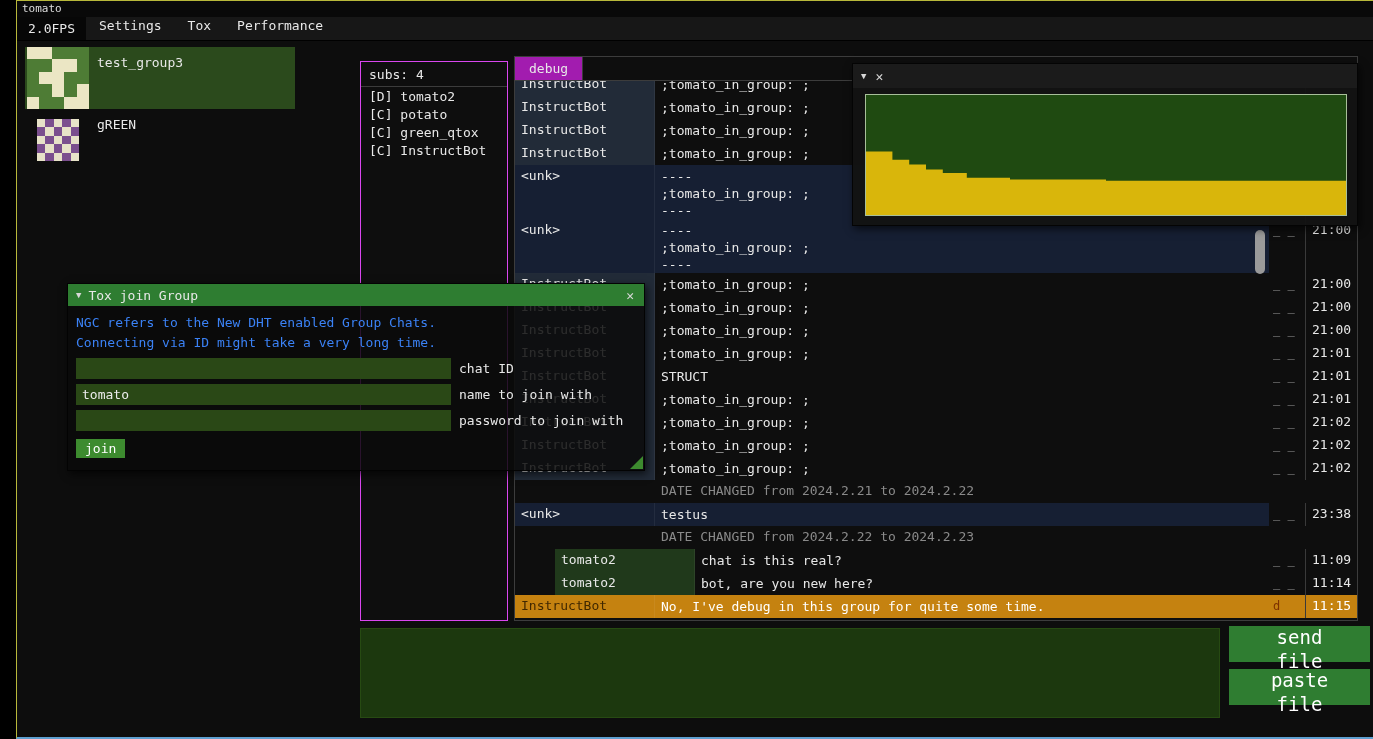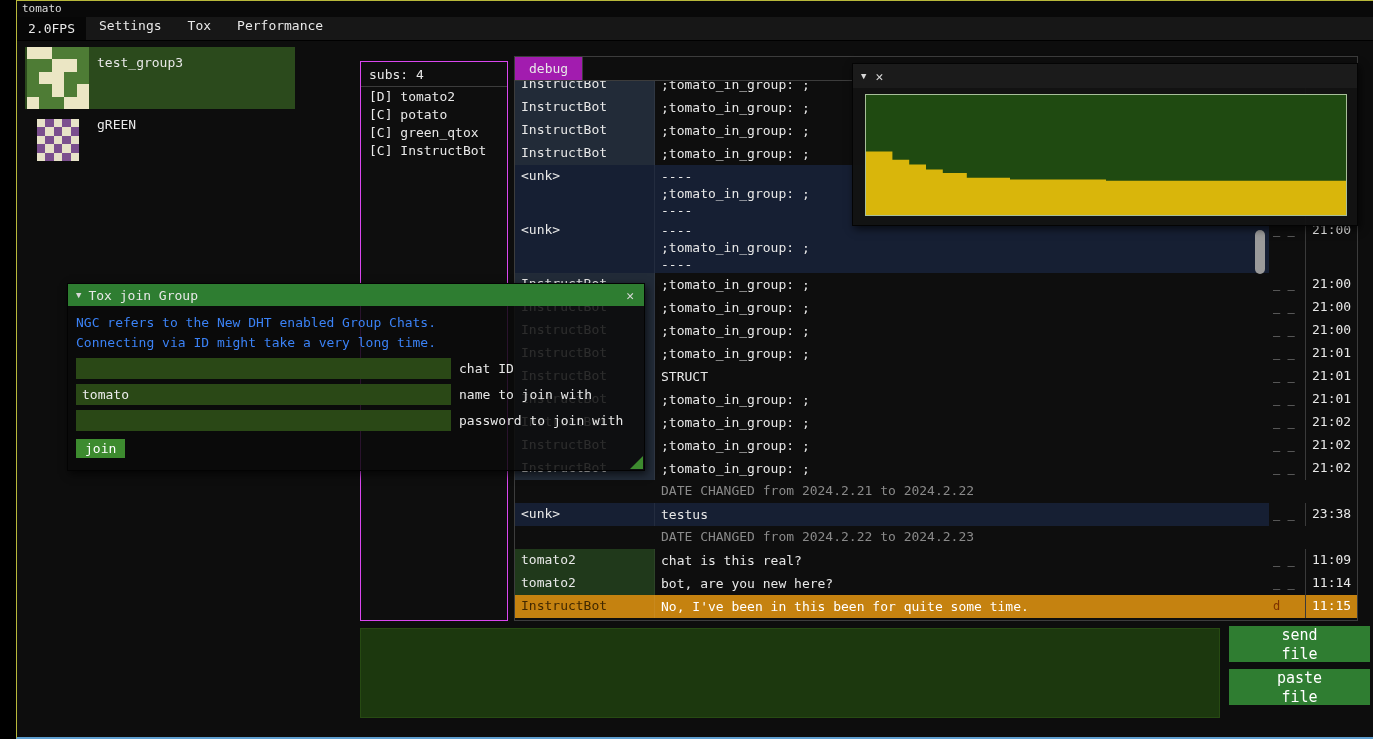--- a/index.html
+++ b/index.html
@@ -44,36 +44,36 @@
   .tab { padding:4px 14px 3px; background:#a21caf; border-right:1px solid #3c3c3c; cursor:pointer; }
   .chat-rows { position:relative; z-index:1; margin-top:-8px; }
   .crow { display:flex; align-items:stretch; min-height:23px; }
   .cname { width:140px; padding:3px 6px 0; border-right:1px solid rgba(255,255,255,0.06);
            white-space:nowrap; overflow:hidden; }
   .cmsg  { flex:1; padding:3px 6px 0; white-space:nowrap; overflow:hidden; line-height:17px; }
   .cflags{ width:36px; padding:4px 0 0 4px; color:#9a9a9a; font-size:12px; white-space:nowrap; }
   .ctime { width:52px; padding:3px 0 0 6px; border-left:1px solid #3a3a3a; white-space:nowrap; }
   .crow.bot  .cname { background:#222b38; }
   .crow.unk  .cname, .crow.unk .cmsg { background:#161f33; }
-  .crow.self .cname { background:#20391b; }
+  .crow.self .cname { background:#20391b;margin-left:40px; }
   .crow.highlight .cname { background:#c58210; color:#402800; }
   .crow.highlight .cmsg  { background:#c58210; color:#ffffff; }
   .crow.highlight .cflags{ background:#c58210; color:#7d3100; }
   .crow.highlight .ctime { background:#c58210; color:#ffffff; }
   .crow.date { display:block; height:22px; line-height:22px; padding-left:146px;
                color:#8a8a8a; white-space:nowrap; }
   .chat-scroll { position:absolute; left:740px; top:173px; width:10px; height:44px;
                  background:#9a9a9a; border-radius:5px; z-index:3; cursor:grab; }
 
   
   .composer-input { position:absolute; left:343px; top:627px; width:860px; height:90px;
                     background:#1c380e; border:1px solid #274a12; color:#fff;
                     font-size:13px; padding:6px; resize:none; outline:none; }
   .file-btn { position:absolute; left:1212px; width:141px; height:36px;
-              background:#2f7d31; color:#fff; border:none; font-size:15px;
+              background:#2f7d31; color:#fff; border:none; font-size:19px;
               white-space:pre-line; line-height:1.25; text-align:center; cursor:pointer; }
   .send-btn  { top:625px; }
   .paste-btn { top:668px; }
 
   
   .win-titlebar { height:24px; display:flex; align-items:center; gap:7px; padding:0 8px; }
   .collapse-icon { font-size:9px; color:#d8d8d8; cursor:pointer; }
   .win-title { flex:1; white-space:nowrap; overflow:hidden; }
   .close-icon { color:#d8d8d8; cursor:pointer; font-size:13px; padding:0 2px; }
 
@@ -308,21 +308,21 @@
           <div class="ctime">11:09</div>
         </div>
         <div class="crow self">
           <div class="cname">tomato2</div>
           <div class="cmsg">bot, are you new here?</div>
           <div class="cflags">_ _</div>
           <div class="ctime">11:14</div>
         </div>
         <div class="crow bot highlight">
           <div class="cname">InstructBot</div>
-          <div class="cmsg">No, I've been in this been for quite some time.</div>
+          <div class="cmsg">No, I've debug in this group for quite some time.</div>
           <div class="cflags">d</div>
           <div class="ctime">11:15</div>
         </div>
       </div>
     <div class="chat-scroll"></div>
   </div>
 
   <textarea class="composer-input" style=""></textarea>
   <button class="file-btn send-btn">send
 file</button>

